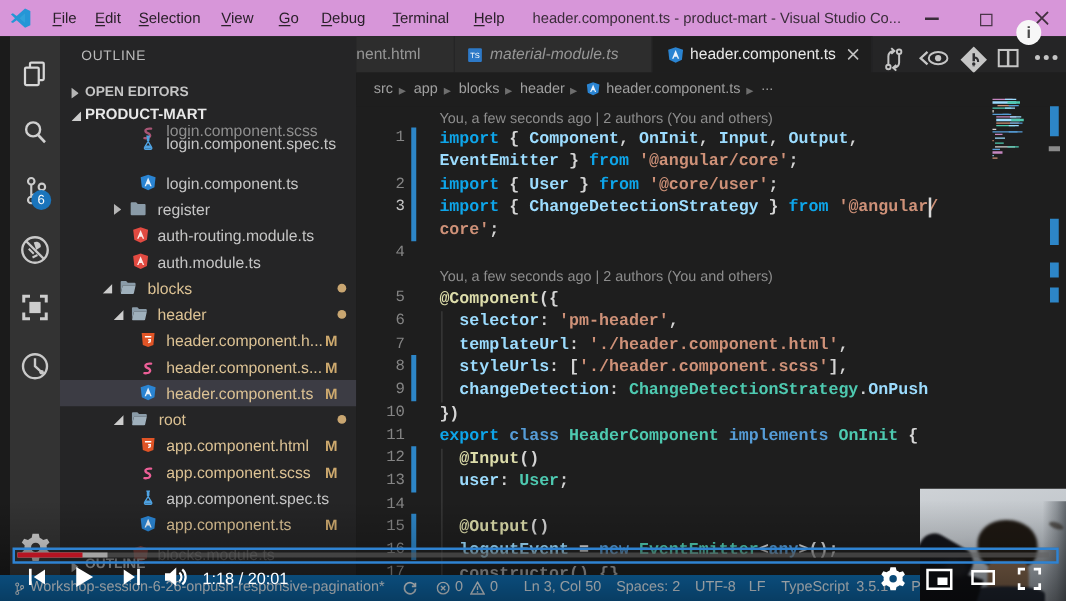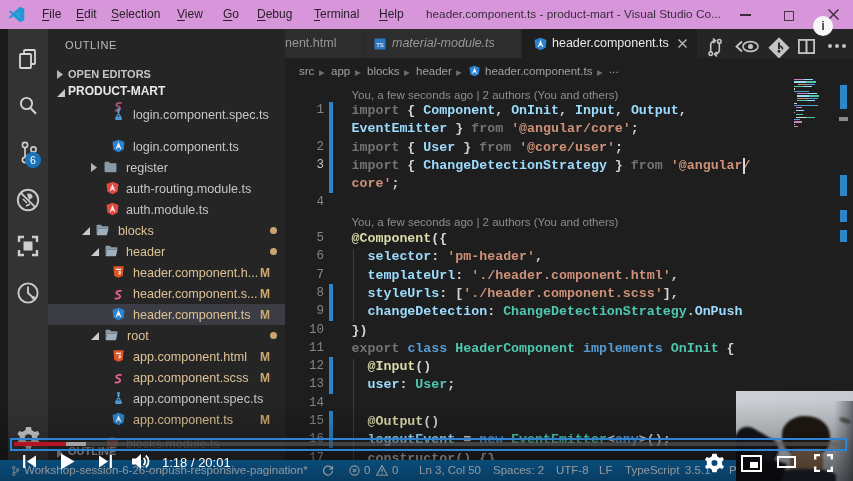--- a/index.html
+++ b/index.html
@@ -31,21 +31,21 @@
   .tab .tl{position:absolute;top:0;height:29px;line-height:29px;font-size:12.5px;color:#969696;white-space:nowrap;}
   
   #crumbs{left:285px;top:58px;width:568px;height:27px;background:#1e1e1e;color:#a0a0a0;font-size:11.5px;}
   
   #editor{left:285px;top:85px;width:568px;height:375px;background:#1e1e1e;}
   .cl{position:absolute;left:0;width:560px;height:19px;font-family:"Liberation Mono",monospace;font-size:13.3px;font-weight:bold;white-space:pre;color:#d4d4d4;}
   .ln{position:absolute;left:0;width:39px;text-align:right;color:#858585;font-family:"Liberation Mono",monospace;font-size:12.5px;font-weight:normal;}
   .ct{position:absolute;left:66.5px;top:0;}
   .lens{position:absolute;left:66.5px;color:#8d8d8d;font-size:11.5px;font-family:"Liberation Sans",sans-serif;}
   .gut{position:absolute;left:44px;width:4px;background:#2d86c8;}
-  .kw{color:#737373;}  
+  .kw{color:#0ea5e9;}  
   .kb{color:#569cd6;margin-top:19px;}  
   .vn{color:#9cdcfe;}  
   .st{color:#ce9178;}  
   .tp{color:#4ec9b0;}  
   .dc{color:#dcdcaa;}  
   
   #statusbar{left:0;top:460px;width:853px;height:21px;background:#0f6fb4;color:#eaf4fb;font-size:11.5px;}
   #statusbar span{position:absolute;top:4px;white-space:nowrap;}
   
   #grad{left:0;top:400px;width:853px;height:81px;background:linear-gradient(to bottom,rgba(0,0,0,0) 0%,rgba(0,0,0,0.15) 40%,rgba(0,0,0,0.45) 100%);}
@@ -120,20 +120,21 @@
 <div class="abs" id="explorer-title">OUTLINE</div>
 <div class="row" style="top:64px">
     <div class="twisty tw-closed" style="left:9px"></div>
     <span class="lbl secthead" style="left:20px;top:4px;font-size:11px">OPEN EDITORS</span>
   </div>
 
 <div class="row" style="top:94px">
     <svg class="ficon" style="left:64px;top:6px" width="13" height="13" viewBox="0 0 24 24">
       <path d="M16.5 4.5 C7 3.5 5.5 9 11.5 11 C17.5 13 16 19.5 6.5 18.5" fill="none" stroke="#a85575" stroke-width="3.4" stroke-linecap="round"></path>
     </svg>
+    <span class="lbl" style="left:85px;color:#8f8f8f">login.component.scss</span>
   </div>
 <div class="row" style="top:84px;height:16px;background:#252526"></div>
 <div class="row" style="top:84px">
     <div class="twisty tw-open" style="left:9px;top:5px"></div>
     <span class="lbl secthead" style="left:20px;top:0;font-size:12px;color:#e8e8e8">PRODUCT-MART</span>
   </div>
 <div class="row" style="top:104px">
     <svg class="ficon" style="left:64px" width="13" height="14" viewBox="0 0 24 24">
       <path d="M9.3 2.5h5.4 M11 2.5v6.2l6.2 10.6a1.7 1.7 0 0 1-1.5 2.6H8.3a1.7 1.7 0 0 1-1.5-2.6L13 8.7V2.5" fill="none" stroke="#4fa3e3" stroke-width="2"></path>
       <path d="M8.6 16.5h6.8L17 19.5a0.8 0.8 0 0 1-.7 1.2H7.7a0.8 0.8 0 0 1-.7-1.2z" fill="#4fa3e3"></path>

